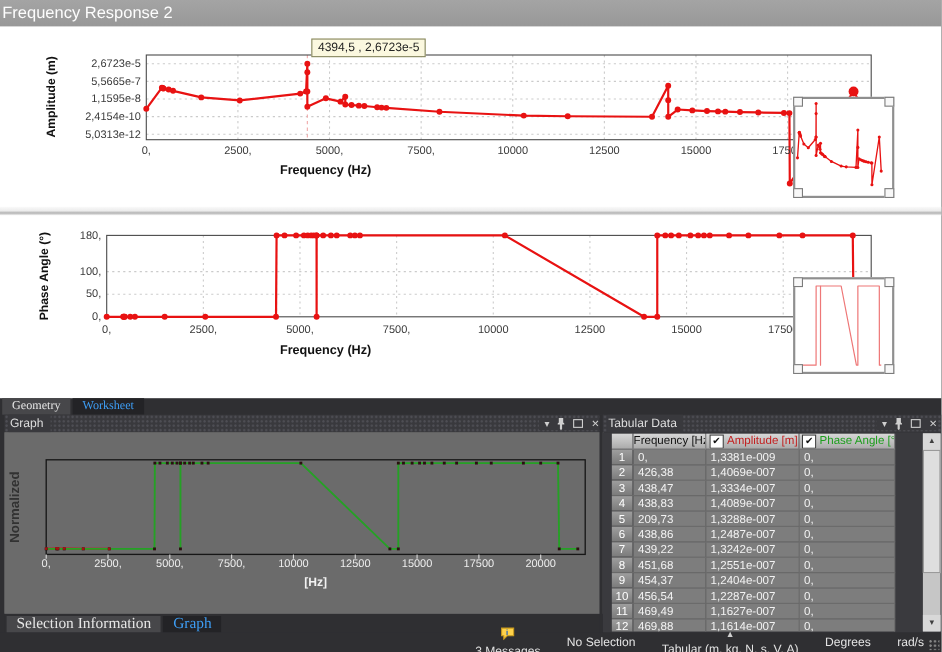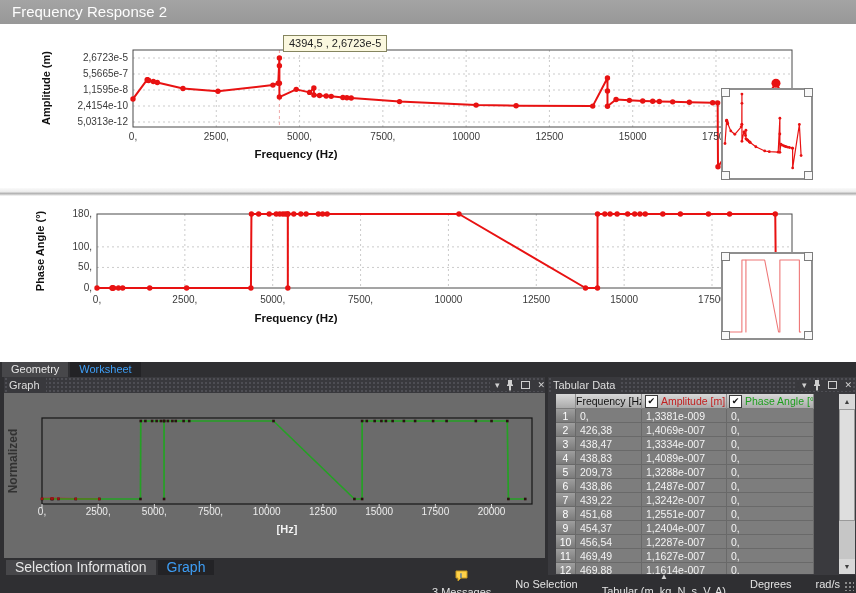--- a/index.html
+++ b/index.html
@@ -1,38 +1,38 @@
 <!DOCTYPE html>
 <html><head>
 <meta charset="utf-8">
 <style>
   html,body{margin:0;padding:0;background:#6e6e6e;font-family:"Liberation Sans",sans-serif;}
   #app{position:relative;width:856px;height:593px;background:#ffffff;overflow:hidden;}
   svg{font-family:"Liberation Sans",sans-serif;display:block;}
 
   .titlebar{position:absolute;left:0;top:0;width:856px;height:24px;background:linear-gradient(#a4a4a4,#989898);
-            color:#fdfdfd;font-size:15px;line-height:24px;padding-left:12px;box-sizing:border-box;}
+            color:#fdfdfd;font-size:15px;line-height:24px;padding-left:2px;box-sizing:border-box;}
 
   #ampSvg{position:absolute;left:0;top:24px;}
   #divider{position:absolute;left:0;top:188px;width:856px;height:8px;
            background:linear-gradient(#fafafa 0%,#ececec 45%,#b2b2b2 70%,#fcfcfc 100%);}
   #phaseSvg{position:absolute;left:0;top:196px;}
 
   .tooltip{position:absolute;left:283px;top:35px;height:15px;background:#fbf8df;border:1px solid #85855f;
            color:#222;font-size:11px;line-height:15px;padding:0 5px;white-space:nowrap;}
 
   .inset{position:absolute;background:#ffffff;border:2px solid #8f8f8f;box-sizing:border-box;}
   #inset1{left:721px;top:88px;width:92px;height:92px;}
   #inset2{left:721px;top:252px;width:92px;height:88px;}
   .handle{position:absolute;width:7px;height:7px;background:#f8f8f8;border:1px solid #7c7c7c;}
   .h-tl{left:-2px;top:-2px}.h-tr{right:-2px;top:-2px}.h-bl{left:-2px;bottom:-2px}.h-br{right:-2px;bottom:-2px}
 
   #workspace{position:absolute;left:0;top:362px;width:856px;height:231px;background:#2f2f32;}
   .doc-tabs{height:15px;display:flex;font-size:11px;padding-left:2px;}
-  .doc-tab{padding:0 9px;line-height:15px;color:#e6e6e6;background:#47474a;margin-right:2px;}
+  .doc-tab{padding:0 9px;line-height:15px;color:#e6e6e6;background:#47474a;margin-right:2px;font-family:Liberation Serif, serif;}
   .doc-tab.active{background:#232326;color:#3e9ef5;}
 
   .panel-hdr{height:16px;background-color:#39393d;
              background-image:radial-gradient(#4e4e54 1px,transparent 1.2px);background-size:4px 4px;
              color:#dedede;font-size:11px;display:flex;align-items:center;padding:0 4px;box-sizing:border-box;}
   .hdr-title{background:#39393d;padding:0 6px 0 1px;line-height:16px;}
   .hdr-icons{margin-left:auto;display:flex;gap:7px;align-items:center;background:#39393d;padding-left:5px;}
   .hicon{color:#cfcfcf;font-size:9px;line-height:10px;}
   .maxbox{width:7px;height:6px;border:1px solid #cfcfcf;}
   .pin-svg{display:block;}

